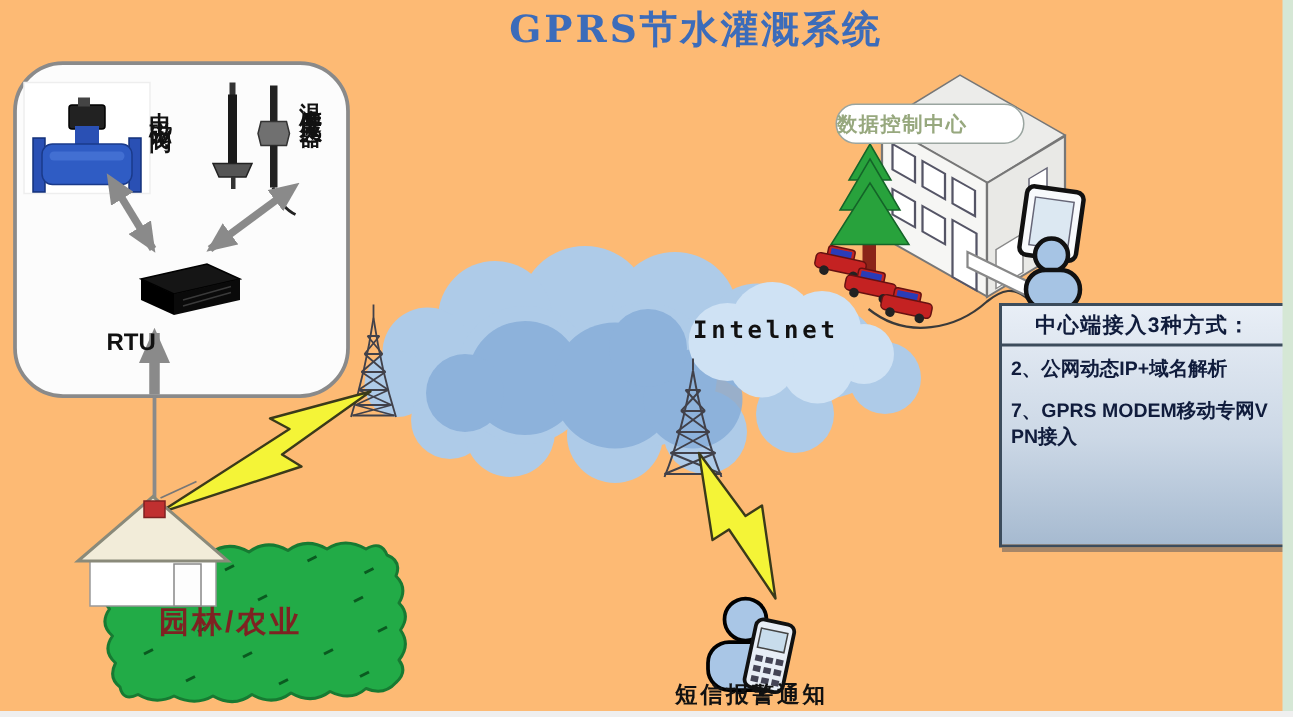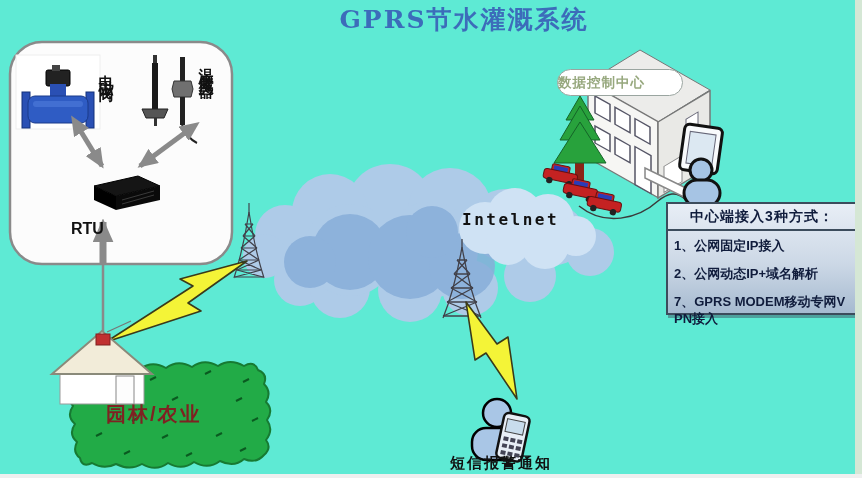--- a/index.html
+++ b/index.html
@@ -1,16 +1,16 @@
 <!DOCTYPE html>
 <html><head>
 <meta charset="utf-8">
 <style>
   html,body{margin:0;padding:0;background:#fff;}
-  #stage{position:relative;width:862px;height:478px;background:#5eead4;overflow:hidden;
+  #stage{position:relative;width:862px;height:478px;background:#fdba74;overflow:hidden;
          font-family:"Liberation Sans",sans-serif;}
   svg{position:absolute;left:0;top:0;}
   .title{position:absolute;top:3px;left:0;width:100%;padding-left:66px;box-sizing:border-box;
          text-align:center;font-family:"DejaVu Serif",serif;font-weight:bold;font-size:25px;
          color:#3c6cba;letter-spacing:2px;}
   .v-label{position:absolute;writing-mode:vertical-rl;text-orientation:upright;
            font-weight:bold;font-size:15px;color:#111;}
   .valve-label{left:96px;top:63px;letter-spacing:6px;}
   .sensor-label{left:196px;top:56px;letter-spacing:4px;}
   .rtu-label{position:absolute;left:71px;top:220px;font-family:Liberation Sans, sans-serif;
@@ -18,21 +18,21 @@
   .cloud-label{position:absolute;left:337px;top:222px;font-weight:bold;font-size:17px;color:#111;letter-spacing:1px;}
   .internet-label{position:absolute;left:462px;top:210px;font-family:"DejaVu Sans Mono",monospace;
                   font-weight:bold;font-size:16px;color:#111;letter-spacing:2.5px;}
   .cc-tag{position:absolute;left:557px;top:69px;width:124px;height:25px;background:#ffffff;
           border:1.5px solid #9aa5a0;border-radius:14px;text-align:left;line-height:25px;
           font-weight:bold;font-size:13.5px;color:#97a87e;letter-spacing:1px;z-index:5;}
   .field-label{position:absolute;left:106px;top:401px;font-weight:bold;font-size:20px;
                color:#7e2222;letter-spacing:2px;z-index:4;}
   .sms-label{position:absolute;left:450px;top:454px;font-weight:bold;font-size:15px;
              color:#111;letter-spacing:2px;z-index:4;}
-  .info-box{position:absolute;left:666px;top:202px;width:192px;height:113px;box-sizing:border-box;
+  .info-box{position:absolute;left:666px;top:202px;width:192px;height:163px;box-sizing:border-box;
             background:linear-gradient(180deg,#e8eef6 0%,#ccd8e6 55%,#a6bad0 100%);
             border:2px solid #3c4c5c;box-shadow:2px 3px 0 rgba(60,70,90,.45);z-index:5;}
   .info-header{font-weight:bold;font-size:14px;color:#101c3c;text-align:center;
                padding:4px 2px 3px;border-bottom:2px solid #3c4c5c;letter-spacing:1px;}
   .info-items{padding:7px 6px 0 6px;}
   .info-item{font-weight:bold;font-size:13px;color:#101c3c;margin-bottom:11px;line-height:1.3;
              word-break:break-all;}
   .green-strip{position:absolute;right:0;top:0;bottom:0;width:7px;background:#d5e7d5;z-index:6;}
   .bottom-strip{position:absolute;left:0;right:0;bottom:0;height:4px;background:#efefef;z-index:6;}
 </style>
@@ -277,21 +277,20 @@
 <div class="internet-label">Intelnet</div>
 
 <div class="cc-tag">数据控制中心</div>
 
 <div class="field-label">园林/农业</div>
 <div class="sms-label">短信报警通知</div>
 
 <div class="info-box">
   <div class="info-header">中心端接入3种方式：</div>
   <div class="info-items">
-    <div class="info-item">1、公网固定IP接入</div>
     <div class="info-item">2、公网动态IP+域名解析</div>
     <div class="info-item">7、GPRS MODEM移动专网VPN接入</div>
   </div>
 </div>
 
 <div class="green-strip"></div>
 <div class="bottom-strip"></div>
 
 </div>
 

